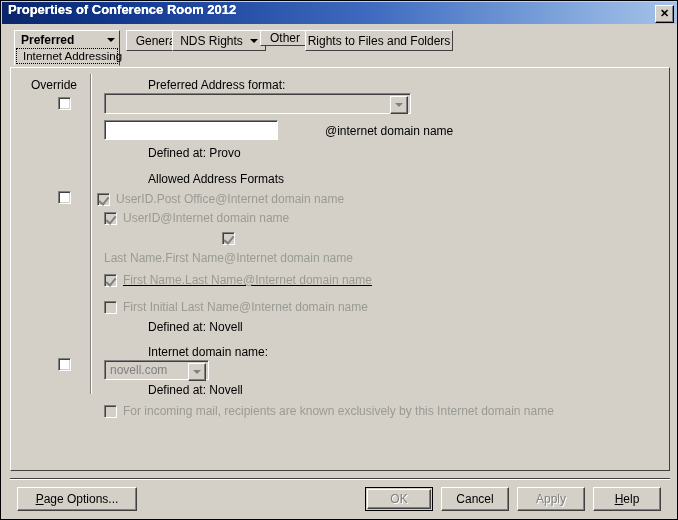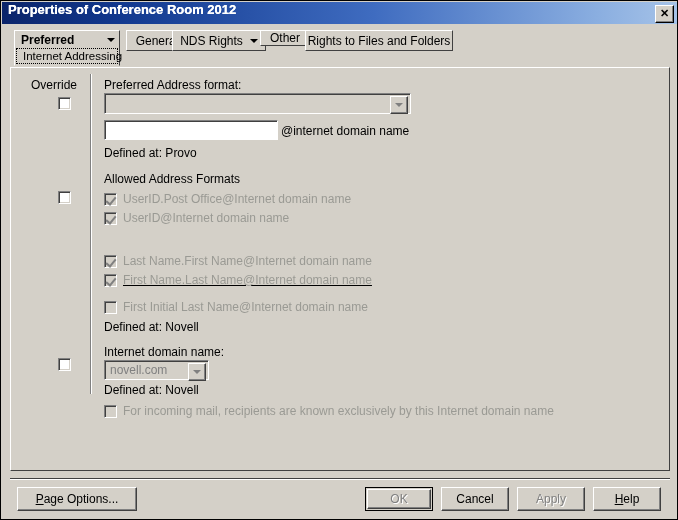--- a/index.html
+++ b/index.html
@@ -179,20 +179,21 @@
   .cb-override {
     position: absolute;
     left: 47px;
   }
 
   .field-label {
     position: absolute;
     font-size: 12px;
     color: #000000;
     white-space: nowrap;
+    margin-left: 44px;
   }
 
   
   .combo {
     position: absolute;
     box-sizing: border-box;
     background: #d4d0c8;
     border-top: 1px solid #808080;
     border-left: 1px solid #808080;
     border-right: 1px solid #ffffff;
@@ -345,29 +346,29 @@
         </span>
     </div>
 
     <input class="textinput" style="left: 93px; top: 52px; width: 174px; height: 20px;" value="">
     <span class="field-label" style="left:270px; top:56px;">@internet domain name</span>
 
     <span class="field-label" style="left:93px; top:78px;">Defined at:  Provo</span>
 
     <span class="field-label" style="left:93px; top:104px;">Allowed Address Formats</span>
 
-    <div class="cbrow" style="left:93px; top:124px;">
+    <div class="cbrow" style="left:86px; top:124px;">
       <span class="cb disabled checked"></span>
       <span class="txt">UserID.Post Office@Internet domain name</span>
     </div>
     <div class="cbrow" style="left:93px; top:143px;">
       <span class="cb disabled checked"></span>
       <span class="txt">UserID@Internet domain name</span>
     </div>
-    <div class="cbrow" style="left:93px; top:186px;">
+    <div class="cbrow" style="left:93px; top:164px;flex-direction:column;">
       <span class="cb disabled checked"></span>
       <span class="txt">Last Name.First Name@Internet domain name</span>
     </div>
     <div class="cbrow" style="left:93px; top:205px;text-decoration:underline;">
       <span class="cb disabled checked"></span>
       <span class="txt">First Name.Last Name@Internet domain name</span>
     </div>
     <div class="cbrow" style="left:93px; top:232px;">
       <span class="cb disabled"></span>
       <span class="txt">First Initial Last Name@Internet domain name</span>

